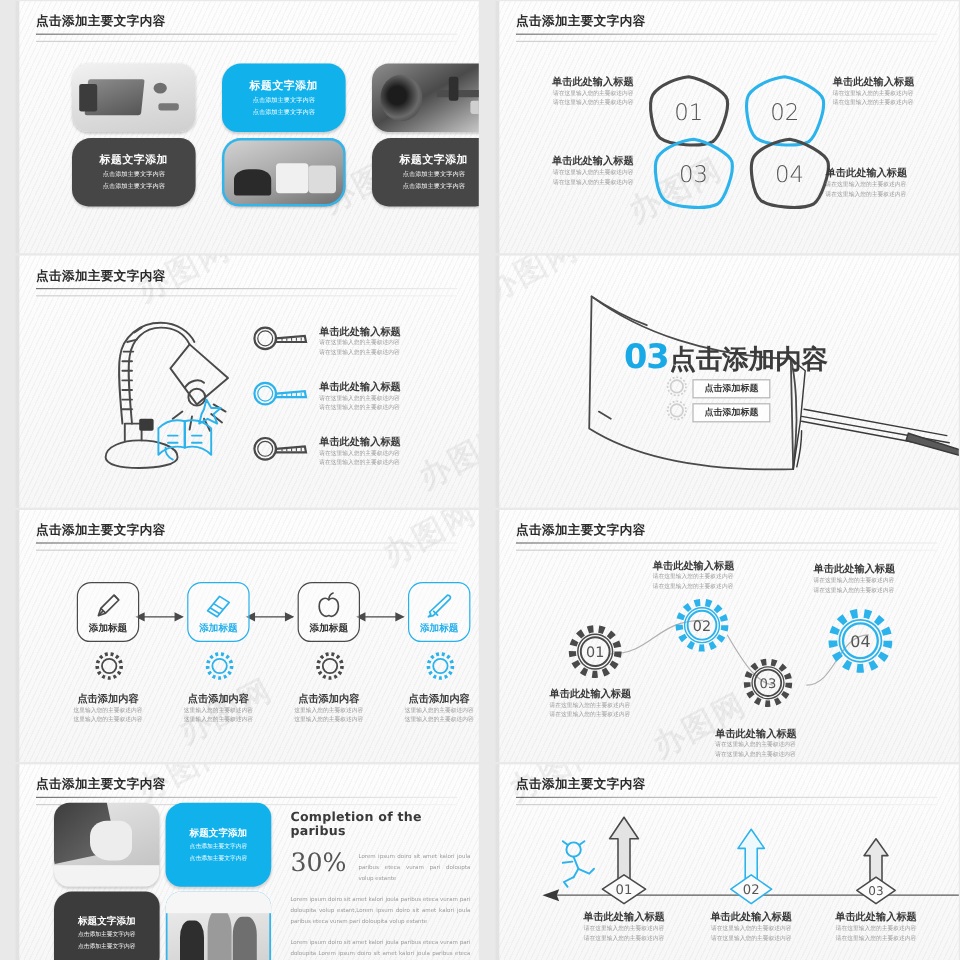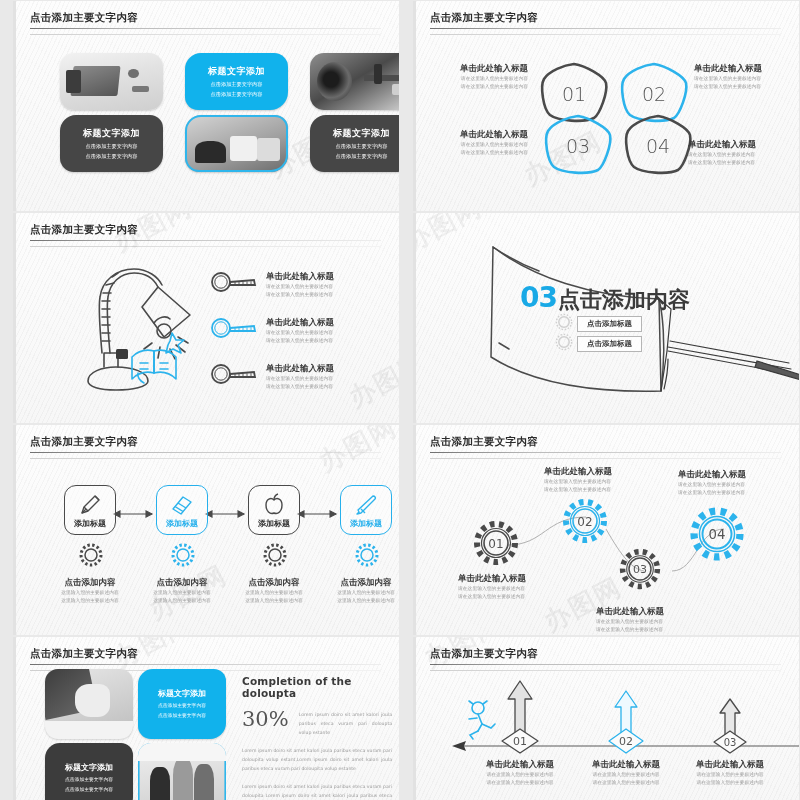--- a/index.html
+++ b/index.html
@@ -661,21 +661,21 @@
     </div>
 
     <div class="pcard" style="position:absolute;left:122px;top:106px;background:linear-gradient(170deg,#f0f0f0,#cdcdcd);box-shadow:0 0 0 1.6px #2fb6ec inset;">
       <div style="position:absolute;left:14%;top:34%;width:22%;height:50%;background:#2e2e2e;border-radius:40% 40% 6% 6%;"></div>
       <div style="position:absolute;left:40%;top:22%;width:22%;height:62%;background:#9a9a9a;border-radius:40% 40% 6% 6%;"></div>
       <div style="position:absolute;left:64%;top:30%;width:22%;height:54%;background:#6f6f6f;border-radius:40% 40% 6% 6%;"></div>
       <div style="position:absolute;left:0;top:0;width:100%;height:26%;background:#f6f6f6;"></div>
     </div>
 
     <div class="c7" style="left:226px;top:38px;width:150px;">
-      <div class="engTitle">Completion of the doloupta</div>
+      <div class="engTitle">Completion of the paribus</div>
       <div style="display:flex;align-items:flex-start;gap:10px;margin-top:8px;">
         <div class="pct">30%</div>
         <div class="lorem" style="flex:1;padding-top:4px;">Lorem ipsum doiro sit amet kalori joula paribus eteca vuram pari doloupta volup estante</div>
       </div>
       <div class="lorem" style="margin-top:9px;">Lorem ipsum doiro sit amet kalori joula paribus eteca vuram pari doloupita volup estant,Lorem ipsum doiro sit amet kalori joula paribus eteca vuram pari doloupita volup estante</div>
       <div class="lorem" style="margin-top:9px;">Lorem ipsum doiro sit amet kalori joula paribus eteca vuram pari doloupita Lorem ipsum doiro sit amet kalori joula paribus eteca vuram pari doloupita volup estante</div>
     </div>
   </div>
 
   <div class="slide">

